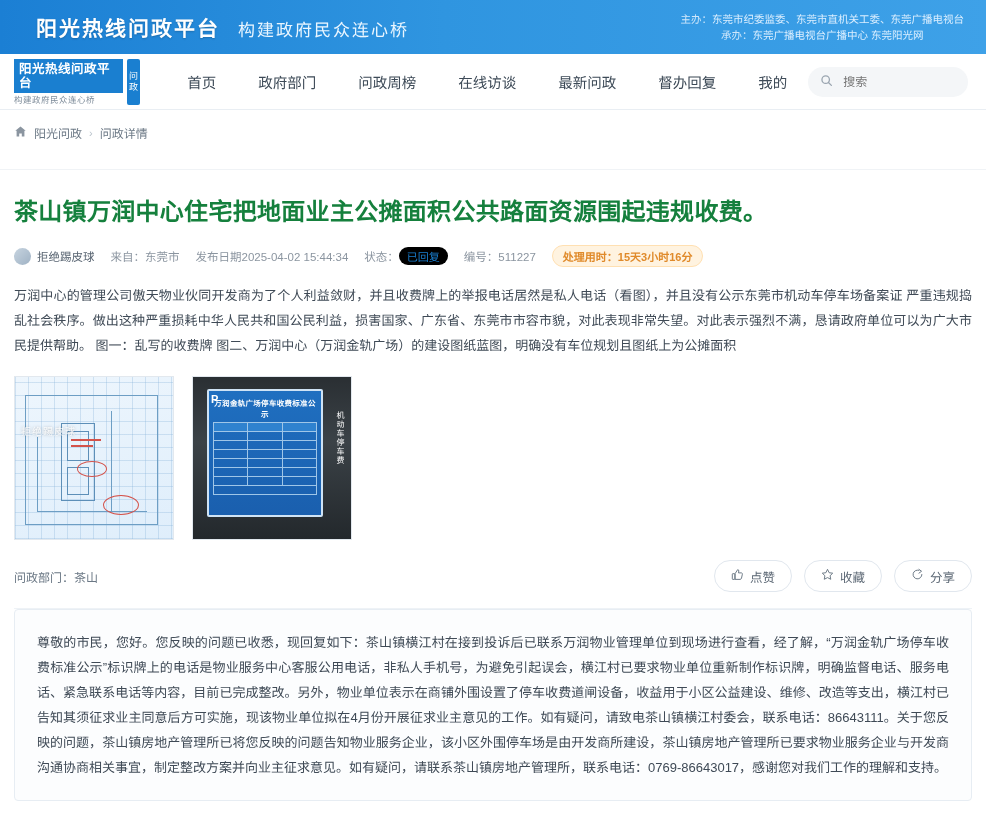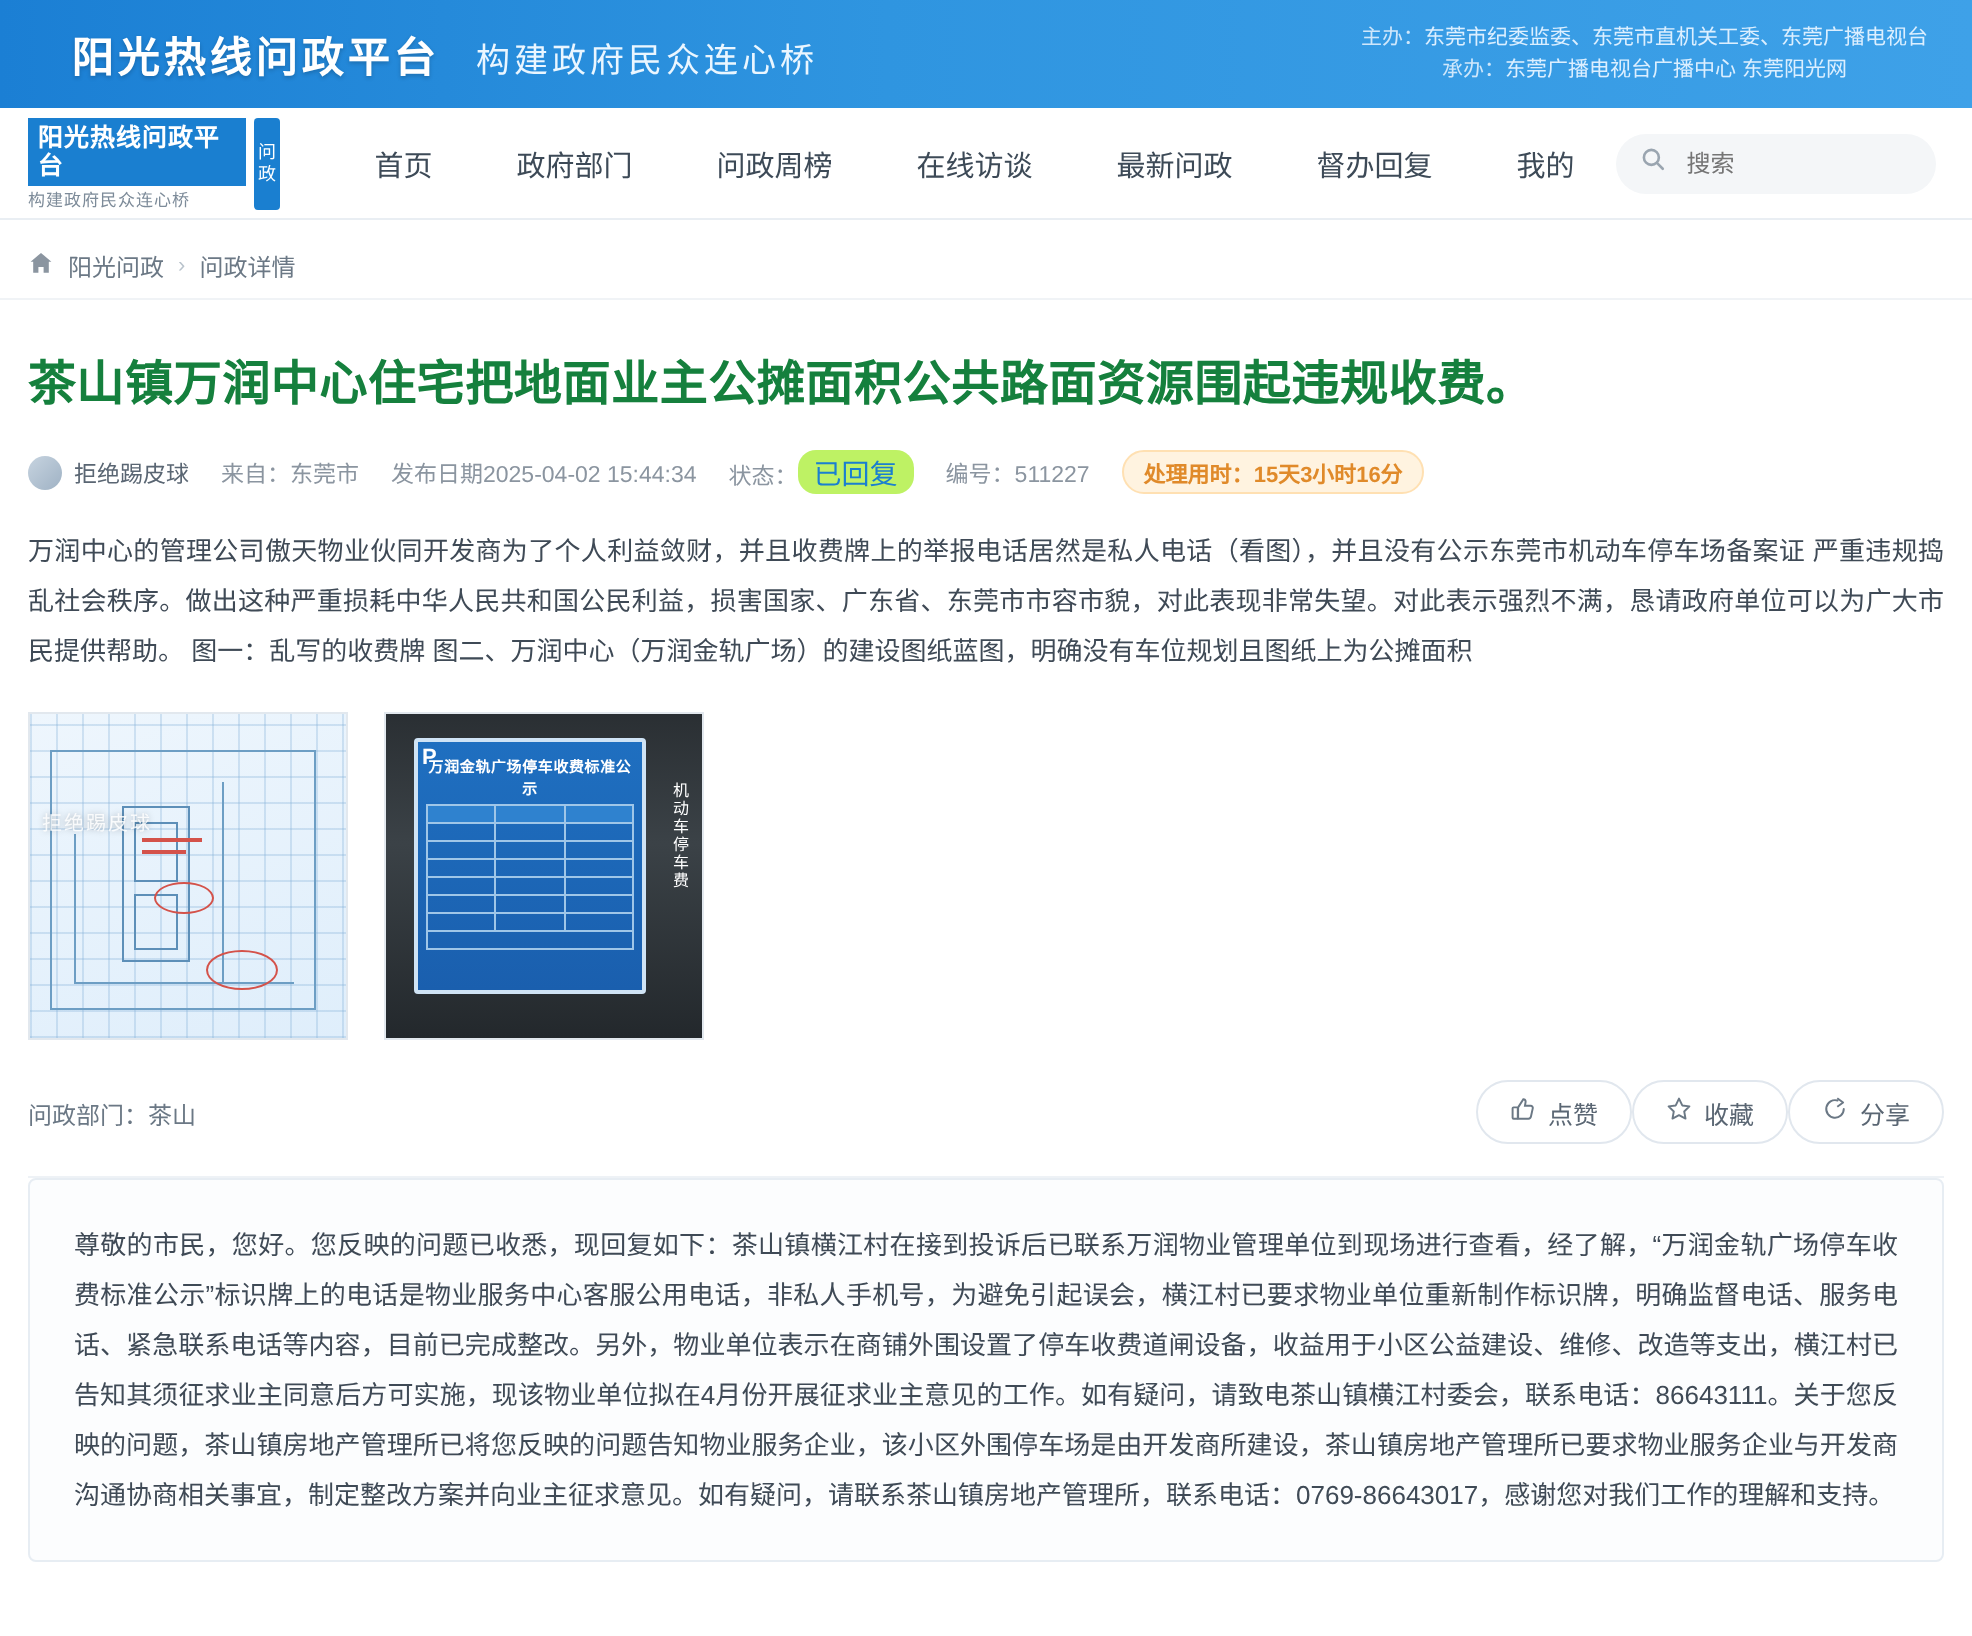--- a/index.html
+++ b/index.html
@@ -137,21 +137,21 @@
     color: #8b95a0;
     width: 100%;
     font-family: inherit;
   }
 
   
   .breadcrumb {
     display: flex;
     align-items: center;
     gap: 7px;
-    padding: 14px 14px 8px 14px;
+    padding: 14px 14px 28px 14px;
     font-size: 12px;
     color: #6b7885;
     border-bottom: 1px solid #f0f3f6;
   }
   .breadcrumb .sep { color: #b9c3cc; font-size: 11px; }
   .breadcrumb .crumb { cursor: pointer; }
 
   
   .content { padding: 0 14px; }
   .post-title {
@@ -177,25 +177,25 @@
     color: #5a6673;
     font-size: 11.5px;
   }
   .avatar {
     width: 17px; height: 17px;
     border-radius: 50%;
     background: linear-gradient(135deg,#c7d4e0,#9fb2c4);
   }
   .pill {
     display: inline-block;
-    background: #bef264;
+    background: #000000;
     color: #1a7fd0;
     border-radius: 9px;
     padding: 1px 8px;
-    font-size: 14px;
+    font-size: 11px;
     text-align: center;
   }
   .duration-pill {
     background: #fff3e0;
     color: #e08a2a;
     border: 1px solid #ffe0b2;
     border-radius: 11px;
     padding: 2px 10px;
     font-size: 11px;
     font-weight: bold;
@@ -313,20 +313,21 @@
   .dept-row {
     display: flex;
     align-items: center;
     font-size: 12px;
     color: #6b7885;
     margin-bottom: 8px;
   }
   .actions {
     margin-left: auto;
     display: flex;
+    gap: 12px;
   }
   .action-btn {
     min-width: 72px;
     height: 32px;
     border: 1px solid #e1e7ee;
     border-radius: 16px;
     background: #fff;
     display: flex;
     align-items: center;
     justify-content: center;

